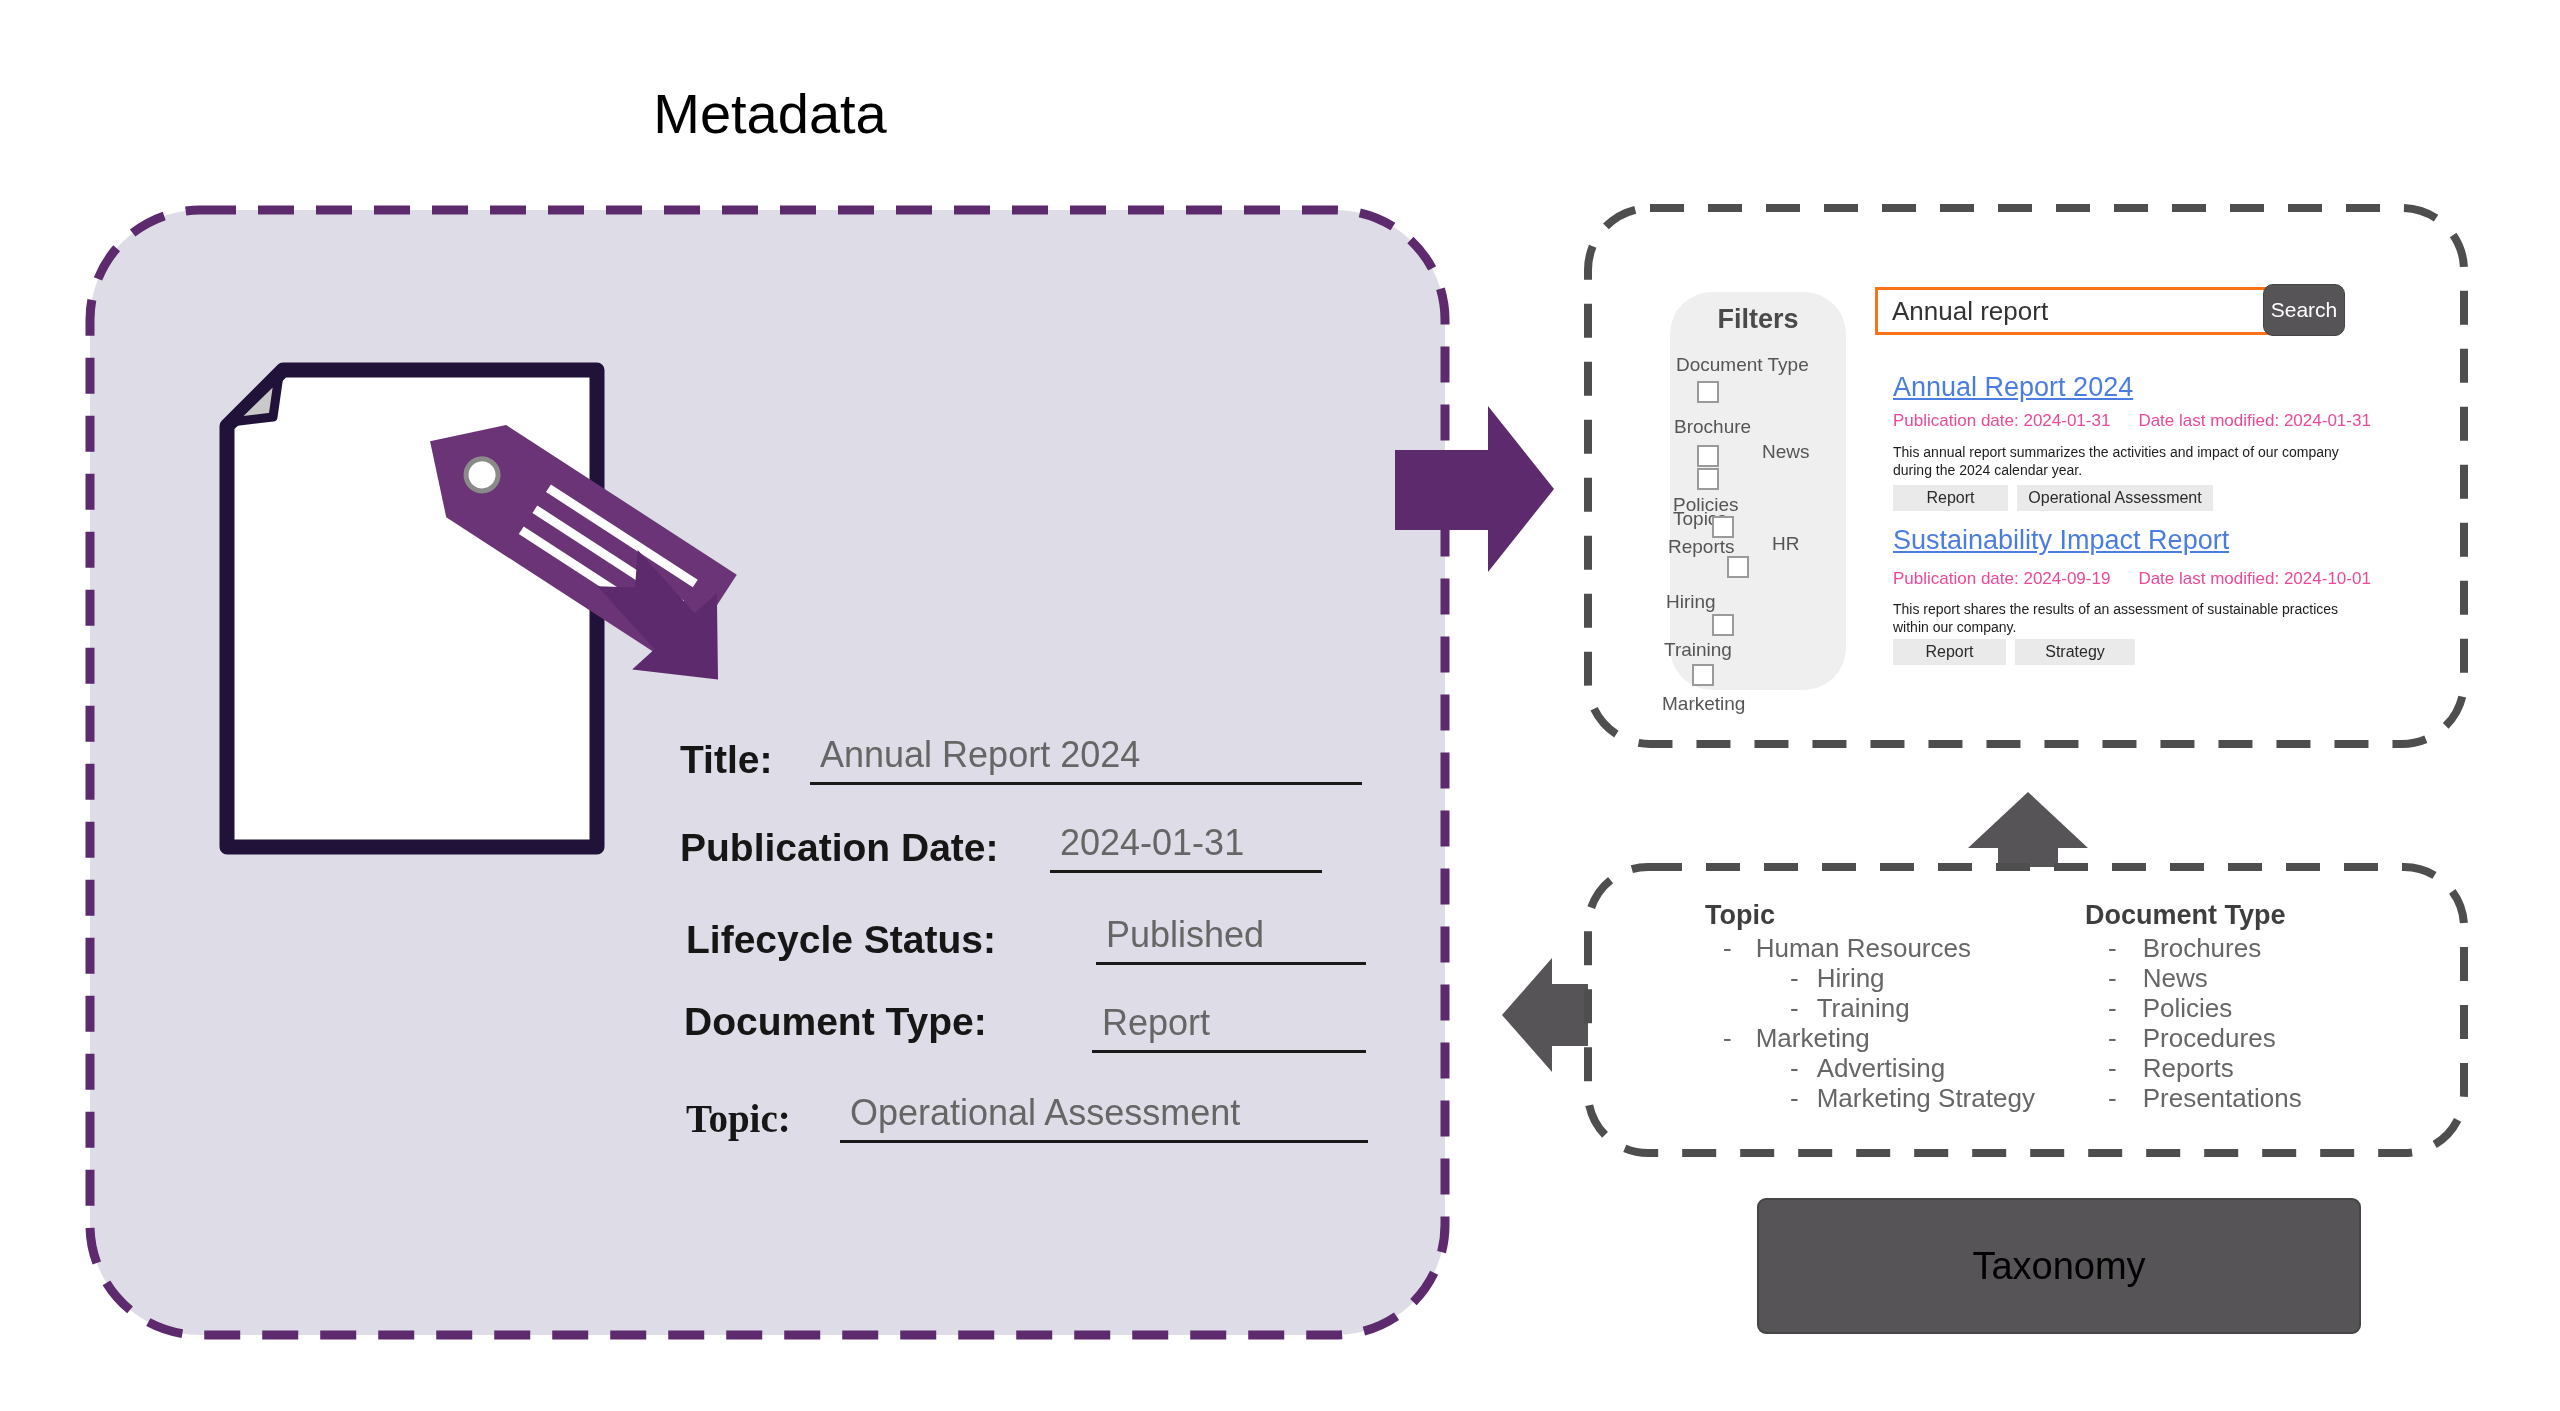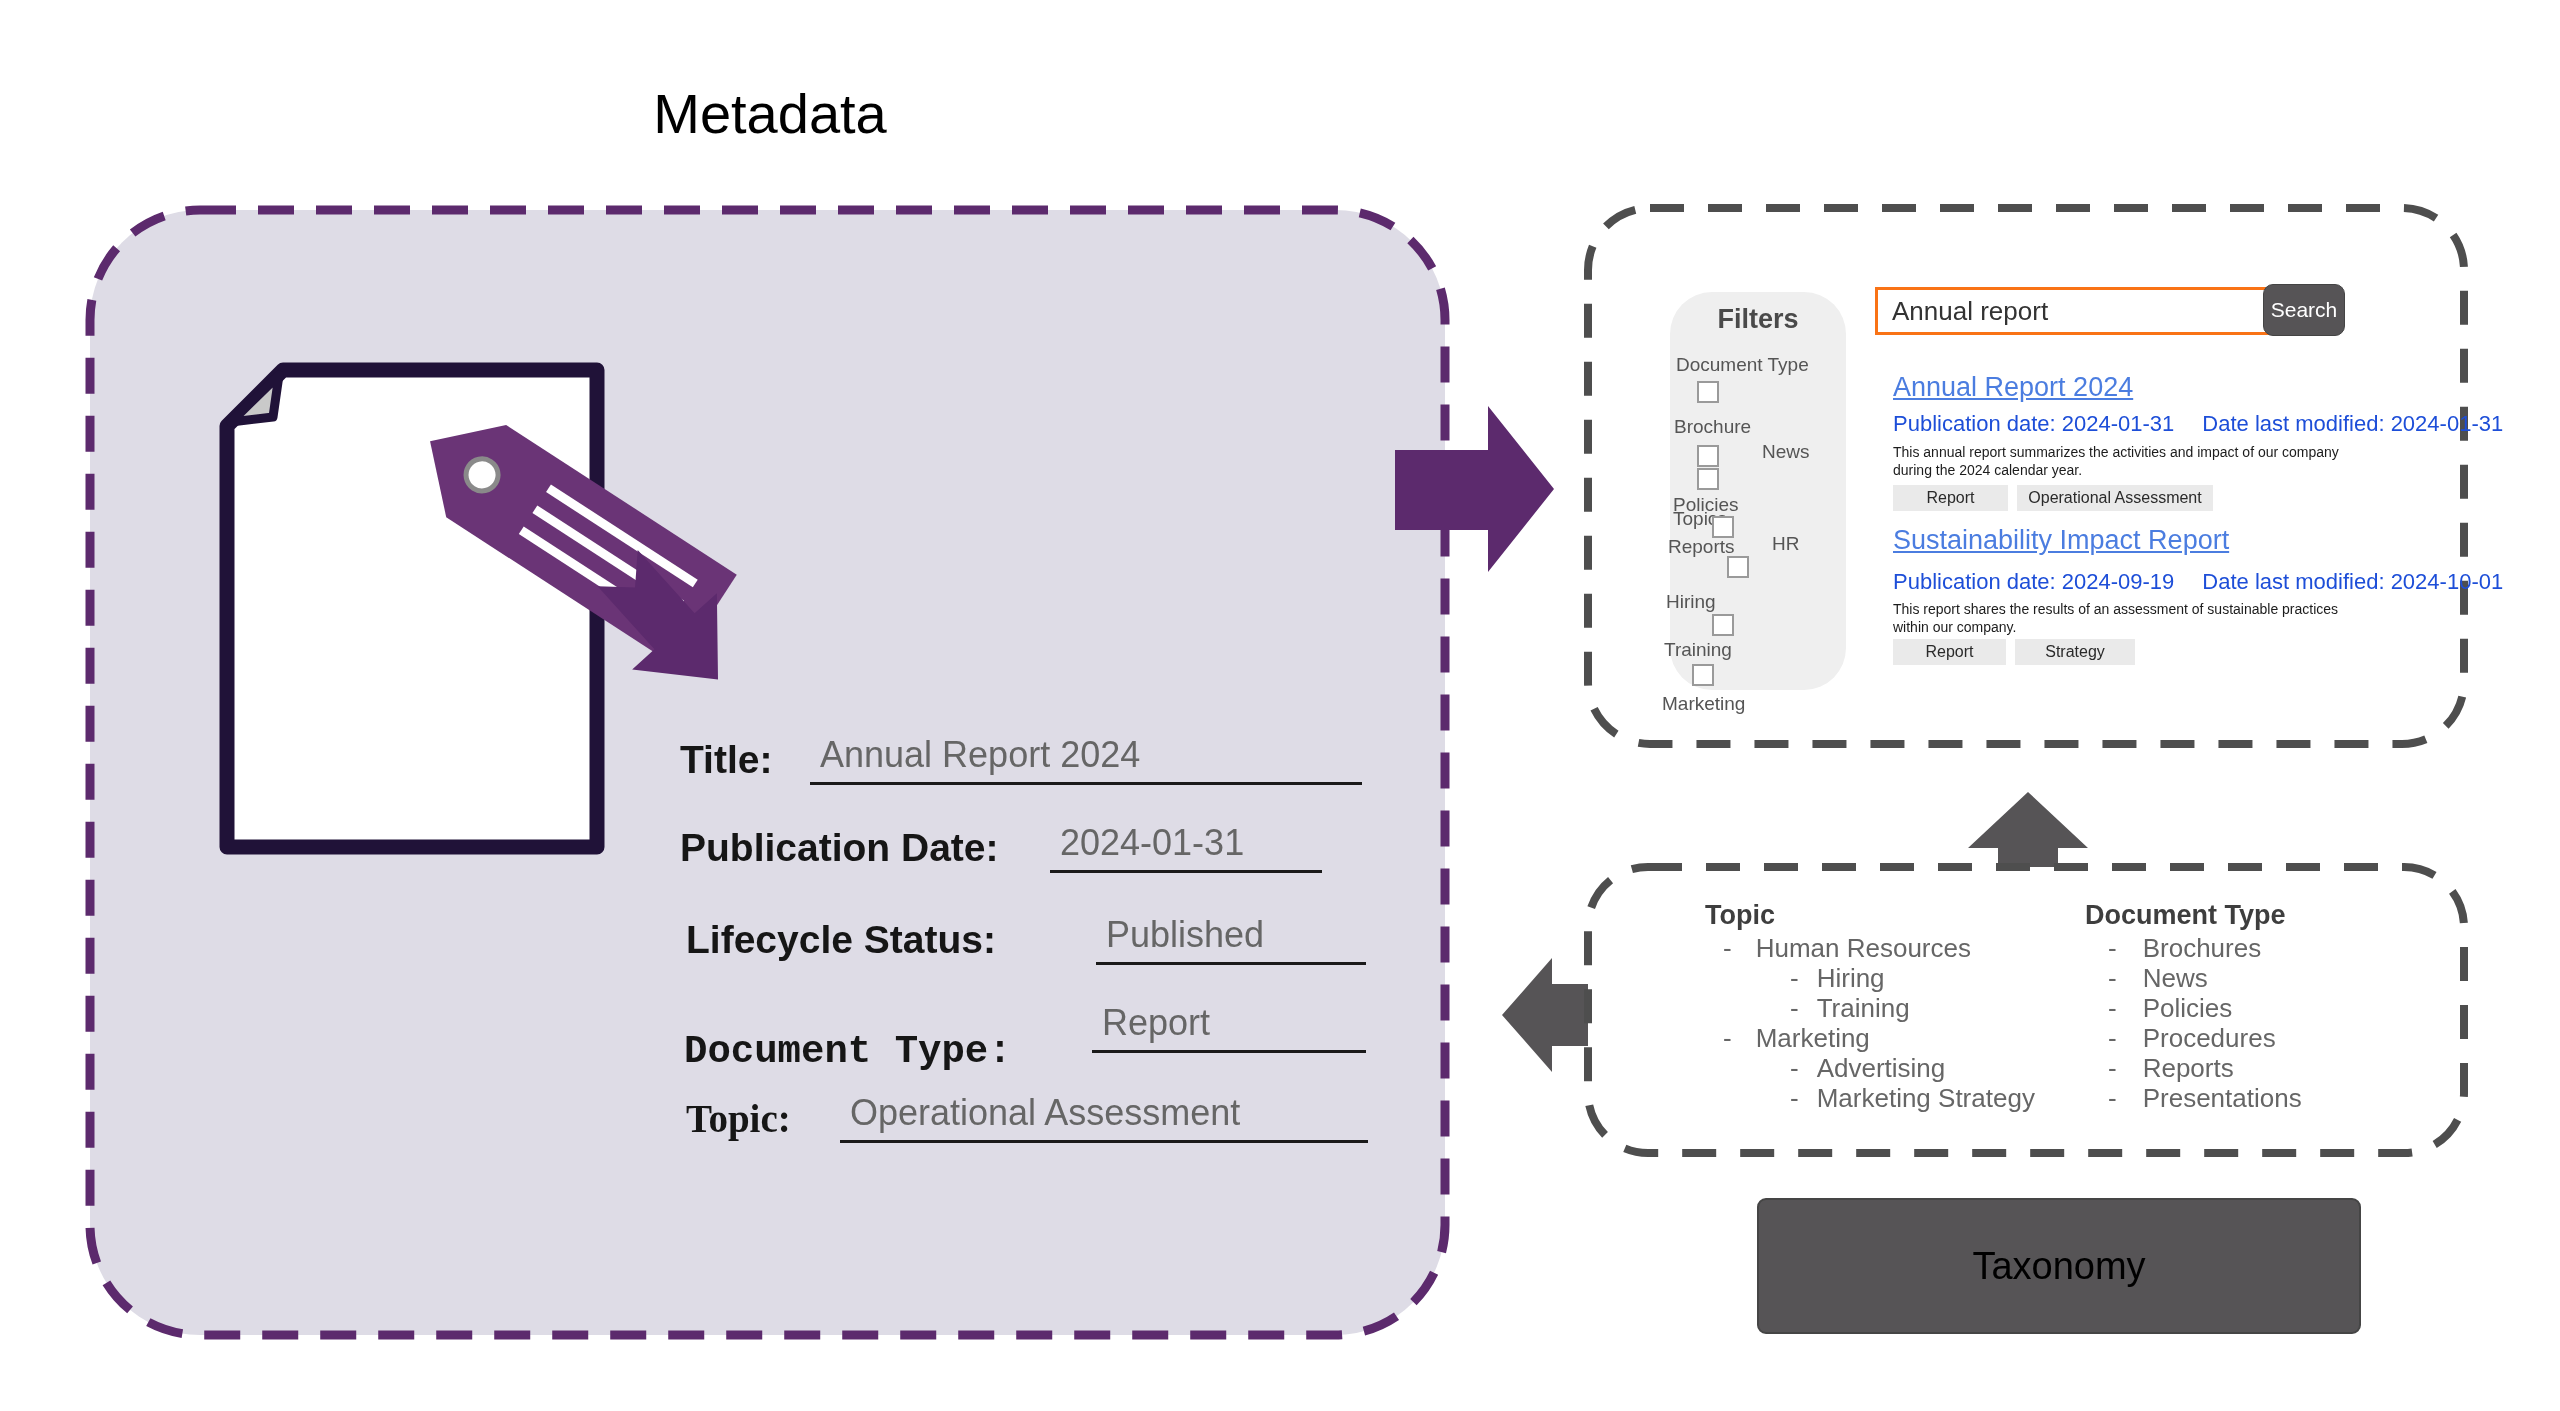--- a/index.html
+++ b/index.html
@@ -28,21 +28,21 @@
 
   .search-input{position:absolute;left:1875px;top:287px;width:376px;height:42px;
                 border:3px solid #f97316;background:#fff;font-size:26px;color:#333;
                 padding:0 0 0 14px;font-family:"Liberation Sans",sans-serif;box-sizing:content-box;}
   .search-btn{position:absolute;left:2263px;top:284px;width:80px;height:50px;background:#565456;
               color:#fff;font-size:21px;border-radius:10px;display:flex;align-items:center;
               justify-content:center;border:1px solid #444;}
 
   .result{position:absolute;width:480px;}
   .result-link{font-size:27px;color:#4b7de0;text-decoration:underline;position:absolute;left:0;top:0;white-space:nowrap;}
-  .result-meta{position:absolute;left:0;font-size:22px;color:#1d4ed8;white-space:nowrap;text-align:center;}
+  .result-meta{position:absolute;left:0;font-size:17px;color:#ec4899;white-space:nowrap;text-align:center;}
   .result-meta .gap{display:inline-block;width:28px;}
   .result-desc{position:absolute;left:0;font-size:14px;line-height:1.32;color:#1c1c1c;width:450px;}
   .chip-row{position:absolute;left:0;display:flex;gap:9px;}
   .chip{background:#EAEAEA;color:#2a2a2a;font-size:16px;height:26px;display:flex;
         align-items:center;justify-content:center;}
 
   
   .tax-col{position:absolute;color:#666;font-size:26px;}
   .tax-heading{position:absolute;font-weight:bold;color:#3e3e3e;font-size:27px;white-space:nowrap;}
   .tax-item{height:30px;display:flex;white-space:nowrap;}
@@ -84,21 +84,21 @@
   <div>
     <span class="form-label" style="left:680px;top:738px;">Title:</span>
     <span class="form-value" style="left:810px;top:734px;width:542px;">Annual Report 2024</span>
 
     <span class="form-label" style="left:680px;top:826px;">Publication Date:</span>
     <span class="form-value" style="left:1050px;top:822px;width:262px;">2024-01-31</span>
 
     <span class="form-label" style="left:686px;top:918px;">Lifecycle Status:</span>
     <span class="form-value" style="left:1096px;top:914px;width:260px;">Published</span>
 
-    <span class="form-label" style="left:684px;top:1030px;font-family:Liberation Mono, monospace;">Document Type:</span>
+    <span class="form-label" style="left:684px;top:1000px;">Document Type:</span>
     <span class="form-value" style="left:1092px;top:1002px;width:264px;">Report</span>
 
     <span class="form-label" style="left:686px;top:1096px;font-family:Liberation Serif, serif;">Topic:</span>
     <span class="form-value" style="left:840px;top:1092px;width:518px;">Operational Assessment</span>
   </div>
 
   <svg class="abs" style="left:1390px;top:400px;" width="175" height="185" viewBox="0 0 175 185">
     <polygon points="5,50 98,50 98,6 164,89 98,172 98,130 5,130" fill="#5C2A6D"></polygon>
   </svg>
 

